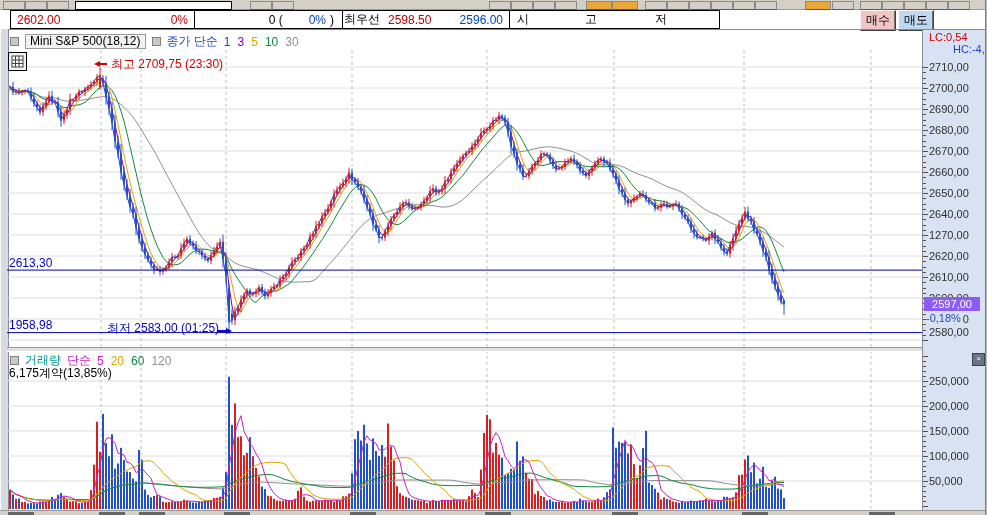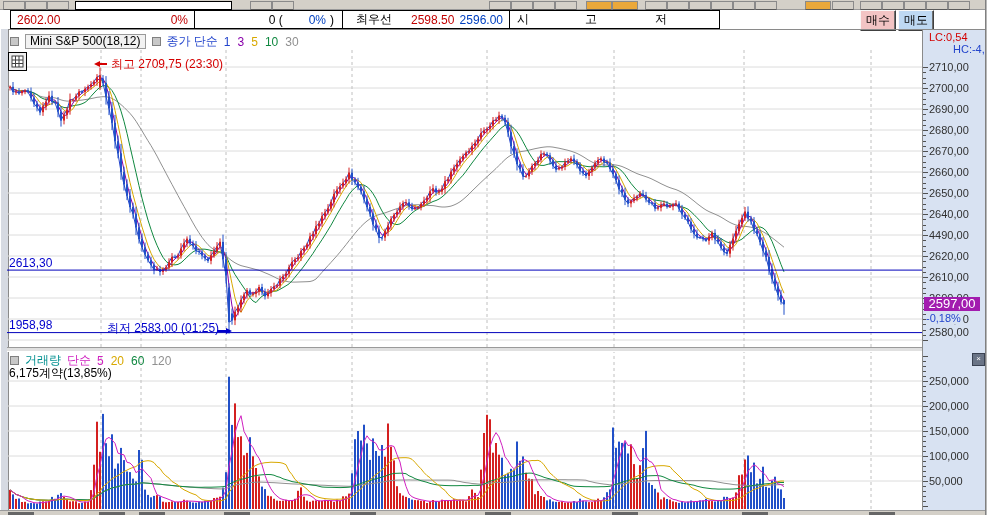--- a/index.html
+++ b/index.html
@@ -28,22 +28,22 @@
   .lgn{font-size:12px;}
   .annot{font-size:12px;white-space:nowrap;}
   .arrL{height:0;border-top:2px solid #d40000;}
   .arrL:before{content:"";position:absolute;left:-6px;top:-4px;border:3px solid transparent;border-right:6px solid #d40000;}
   .arrR{height:0;border-top:2px solid #0000cc;}
   .arrR:after{content:"";position:absolute;right:-6px;top:-4px;border:3px solid transparent;border-left:6px solid #0000cc;}
   
   .axispanel{left:922px;top:30px;width:65px;height:485px;background:#d8e2f2;border-left:1px solid #8a8a8a;}
   .axlbl{position:absolute;left:6px;height:12px;line-height:12px;font-size:11px;color:#303030;white-space:nowrap;}
   .axtick{position:absolute;left:0;height:1px;background:#505050;}
-  .pricebox{position:absolute;left:1px;width:56px;height:14px;background:#a21caf;color:#fff;
-            font-size:13px;line-height:14px;text-align:center;}
+  .pricebox{position:absolute;left:1px;width:56px;height:14px;background:#8b5cf6;color:#fff;
+            font-size:11px;line-height:14px;text-align:center;}
   .chg{position:absolute;left:3px;font-size:11px;color:#2244cc;background:#d8e2f2;padding-right:2px;}
   .volclose{position:absolute;width:11px;height:11px;background:#6a7486;border:1px solid #3a4252;color:#fff;
             font-size:8px;line-height:9px;text-align:center;cursor:pointer;}
   .panedivider{left:7px;top:347px;width:980px;height:3px;background:#e0e0e0;border-top:1px solid #9a9a9a;border-bottom:1px solid #fff;}
   .bottomstrip{left:0;top:510px;width:987px;height:5px;background:#d4d0c8;border-top:1px solid #9a9a9a;}
   .bmark{position:absolute;top:1px;height:3px;background:#666;}
   .gridicon{left:8px;top:52px;cursor:pointer;}
   .rightedge{left:985px;top:0;width:2px;height:515px;background:#b8b8b8;border-left:1px solid #808080;}
 </style>
 </head>
@@ -83,22 +83,22 @@
     <div class="qcell" style="left:0;width:183px;">
       <span class="red" style="margin-left:6px;">2602.00</span>
       <span class="red" style="margin-left:auto;margin-right:6px;">0%</span>
     </div>
     <div class="qcell" style="left:183px;width:148px;justify-content:flex-end;">
       <span>0 (</span>
       <span class="blue" style="margin:0 4px 0 26px;">0%</span>
       <span style="margin-right:8px;">)</span>
     </div>
     <div class="qcell" style="left:331px;width:167px;">
-      <span style="margin-left:14px;">최우선</span>
-      <span class="red" style="margin-left:19px;">2598.50</span>
+      <span style="margin-left:2px;">최우선</span>
+      <span class="red" style="margin-left:8px;">2598.50</span>
       <span class="blue" style="margin-left:auto;margin-right:6px;">2596.00</span>
     </div>
     <div class="qcell" style="left:498px;width:208px;border-right:none;">
       <span style="position:absolute;left:8px;">시</span>
       <span style="position:absolute;left:76px;">고</span>
       <span style="position:absolute;left:146px;">저</span>
     </div>
   </div>
   <div class="abs tradebtn" style="left:860px;background:#f2c4c4;">매수</div>
   <div class="abs tradebtn" style="left:898px;background:#bed8f2;">매도</div>
@@ -986,21 +986,21 @@
     <div class="axlbl" style="top:13px;color:#2244cc;margin-left:24px;">HC:-4,16</div>
     <div id="price-axis-labels">
         <div class="axlbl" style="top: 31px;">2710,00</div>
         <div class="axlbl" style="top: 52px;">2700,00</div>
         <div class="axlbl" style="top: 73px;">2690,00</div>
         <div class="axlbl" style="top: 94px;">2680,00</div>
         <div class="axlbl" style="top: 115px;">2670,00</div>
         <div class="axlbl" style="top: 136px;">2660,00</div>
         <div class="axlbl" style="top: 157px;">2650,00</div>
         <div class="axlbl" style="top: 178px;">2640,00</div>
-        <div class="axlbl" style="top: 199px;">4490,00</div>
+        <div class="axlbl" style="top: 199px;">1270,00</div>
         <div class="axlbl" style="top: 220px;">2620,00</div>
         <div class="axlbl" style="top: 241px;">2610,00</div>
         <div class="axlbl" style="top: 262px;">2600,00</div>
         <div class="axlbl" style="top: 283px;">2590,00</div>
         <div class="axlbl" style="top: 296px;">2580,00</div>
         <div class="axtick" style="top: 310px; width: 5px;"></div>
         <div class="axtick" style="top: 304.75px; width: 3px;"></div>
         <div class="axtick" style="top: 299.5px; width: 3px;"></div>
         <div class="axtick" style="top: 294.25px; width: 3px;"></div>
         <div class="axtick" style="top: 289px; width: 5px;"></div>

